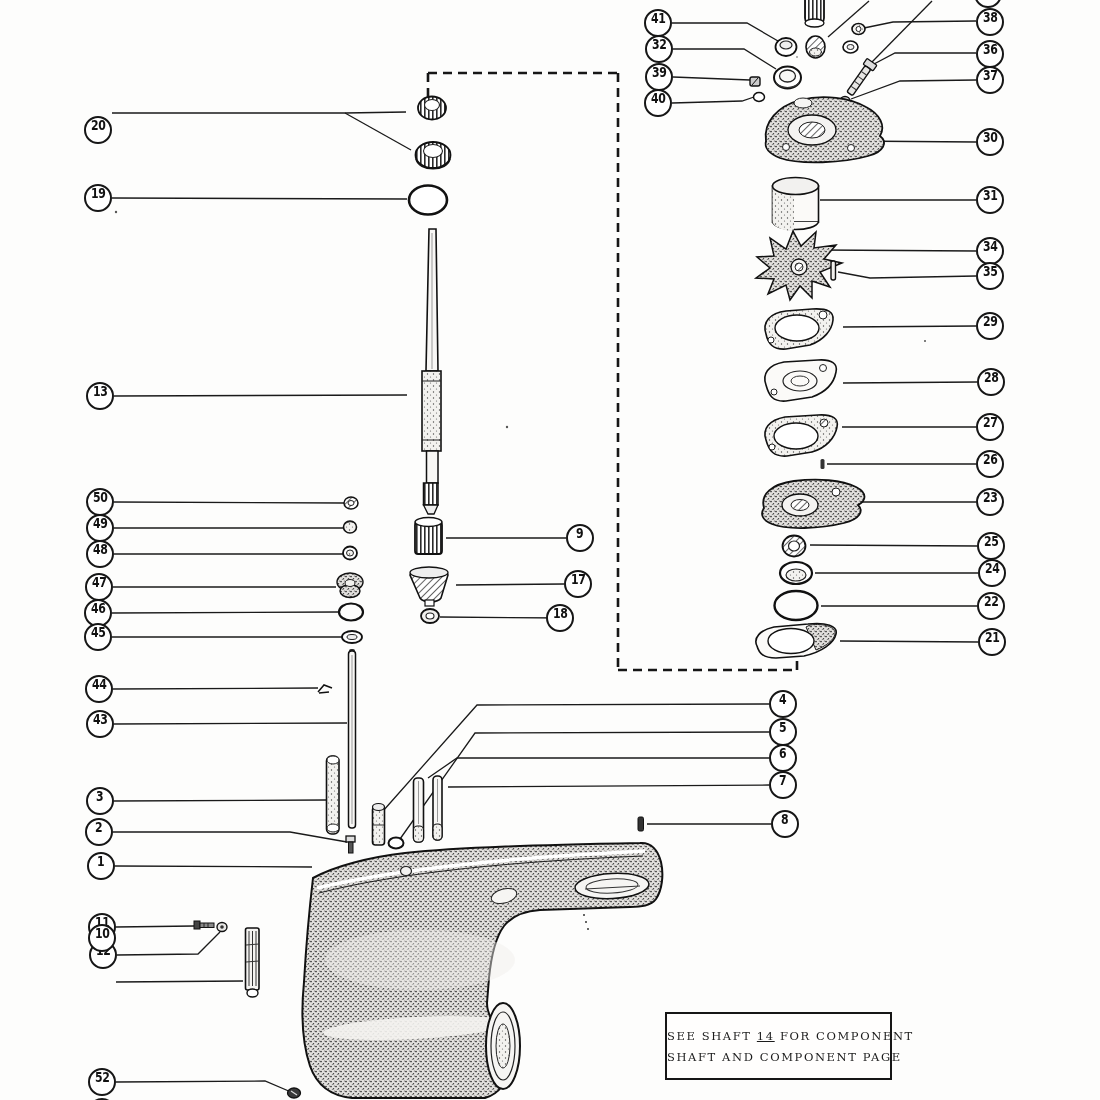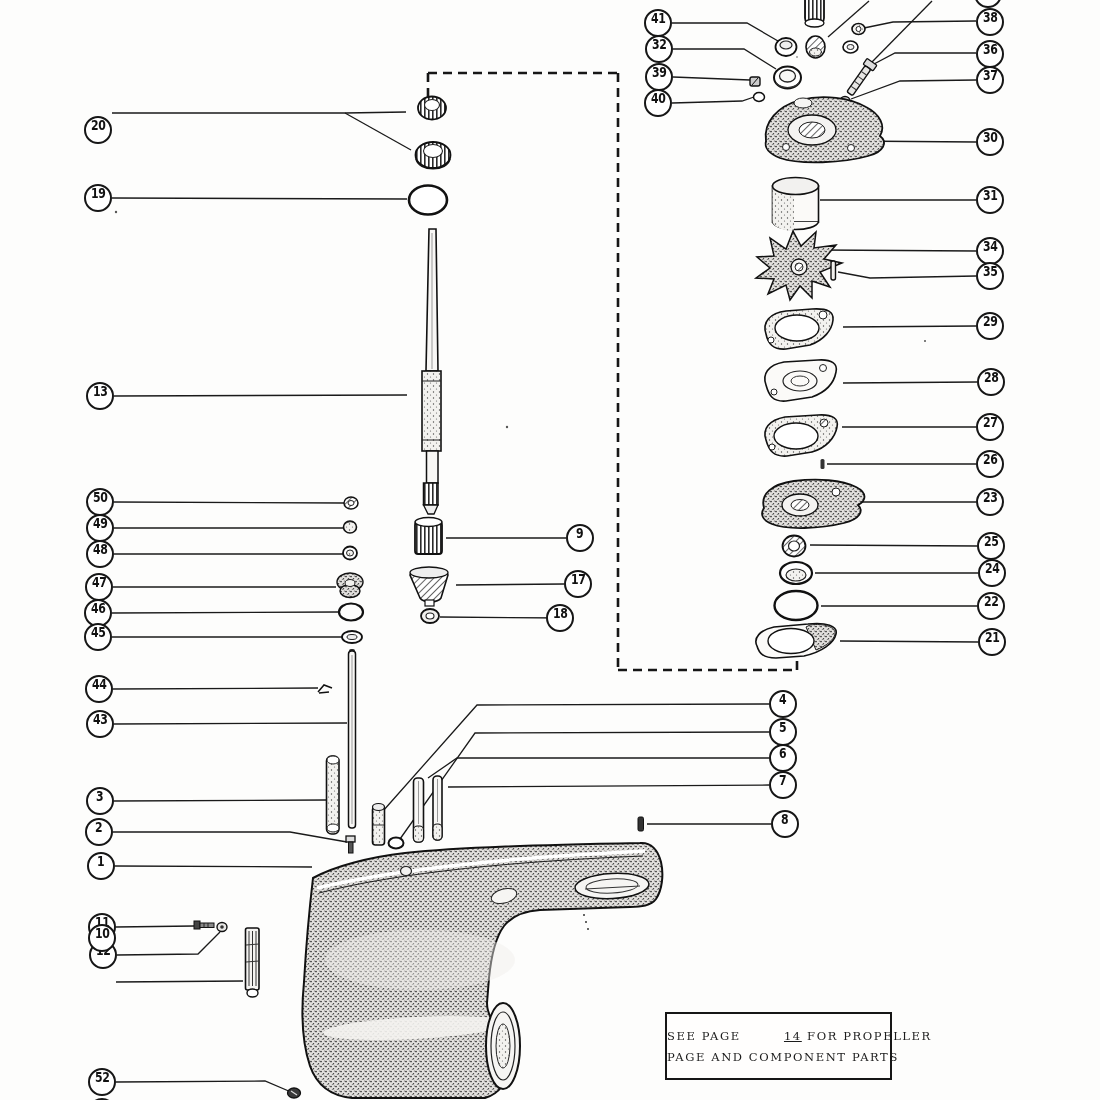--- a/index.html
+++ b/index.html
@@ -9,21 +9,21 @@
   .callout{position:absolute;width:28px;height:28px;border:2.2px solid #161616;border-radius:50%;
            background:#fff;box-sizing:border-box;display:flex;align-items:flex-start;justify-content:center;
            z-index:2;}
   .callout span{font-family:"DejaVu Sans",sans-serif;font-weight:bold;font-size:14px;color:#111;
                 transform:scaleX(.78);letter-spacing:-.5px;line-height:1;}
   .note-box{position:absolute;left:665px;top:1012px;width:227px;height:68px;border:2.5px solid #161616;
             background:#fffefd;box-sizing:border-box;display:flex;flex-direction:column;
             justify-content:center;gap:7px;text-align:center;z-index:2;}
   .note-line{font-family:"DejaVu Serif",serif;font-size:11.5px;letter-spacing:1.6px;color:#1c1c1c;
              white-space:nowrap;}
-  .u{text-decoration:underline;margin-left:38px;}
+  .u{text-decoration:underline;}
 </style>
 </head>
 <body>
 
 <div class="page">
 
 <svg class="art" width="1100" height="1100" viewBox="0 0 1100 1100">
   <defs>
     <pattern id="hatch" width="5" height="5" patternUnits="userSpaceOnUse" patternTransform="rotate(45)">
       <rect width="5" height="5" fill="#ffffff"></rect>
@@ -511,17 +511,17 @@
       <span>24</span>
     </div>
 <div class="callout" style="left:977px;top:592px">
       <span>22</span>
     </div>
 <div class="callout" style="left:978px;top:628px">
       <span>21</span>
     </div>
 
 <div class="note-box">
-  <div class="note-line"><span>SEE PAGE </span><span class="u">14</span><span> FOR PROPELLER</span></div>
-  <div class="note-line">PAGE AND COMPONENT PARTS</div>
+  <div class="note-line"><span>SEE SHAFT </span><span class="u">14</span><span> FOR COMPONENT</span></div>
+  <div class="note-line">SHAFT AND COMPONENT PAGE</div>
 </div>
 
 </div>
 
 </body></html>

